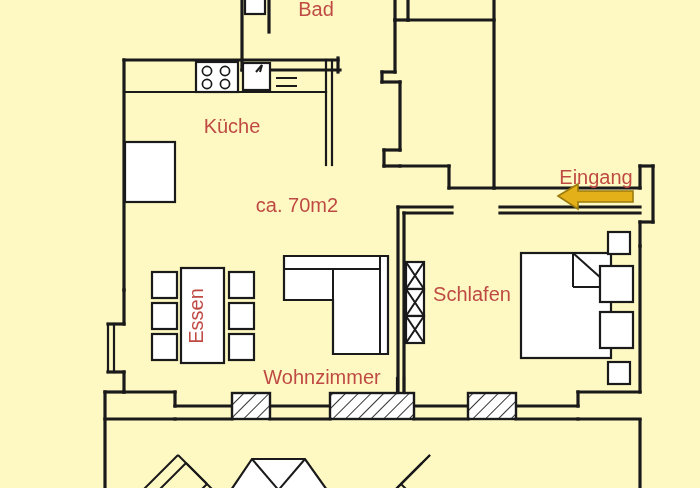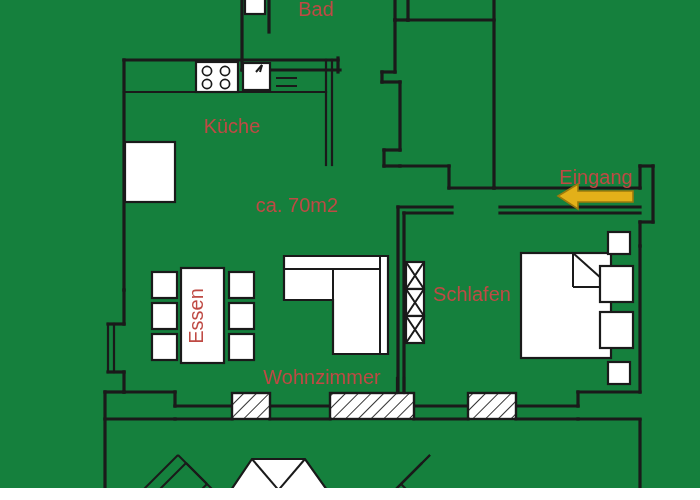--- a/index.html
+++ b/index.html
@@ -7,21 +7,21 @@
     padding: 0;
     background: #ffffff;
   }
   body {
     font-family: "Liberation Sans", sans-serif;
   }
   #floorplan-root {
     position: relative;
     width: 700px;
     height: 488px;
-    background: #15803d;
+    background: #fef9c3;
     overflow: hidden;
   }
   #floorplan-svg {
     position: absolute;
     left: 0;
     top: 0;
     width: 700px;
     height: 500px;
     display: block;
   }

